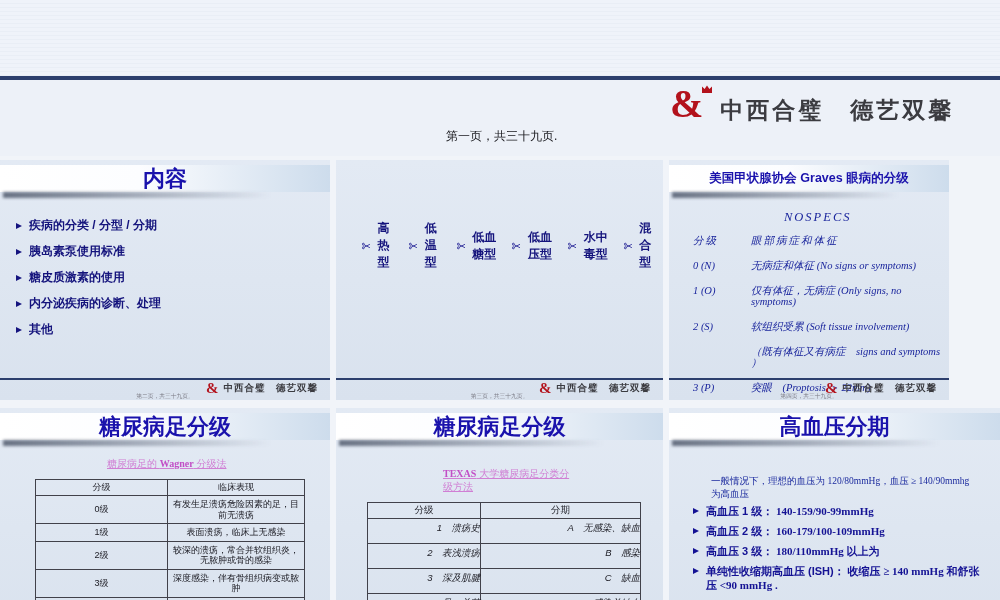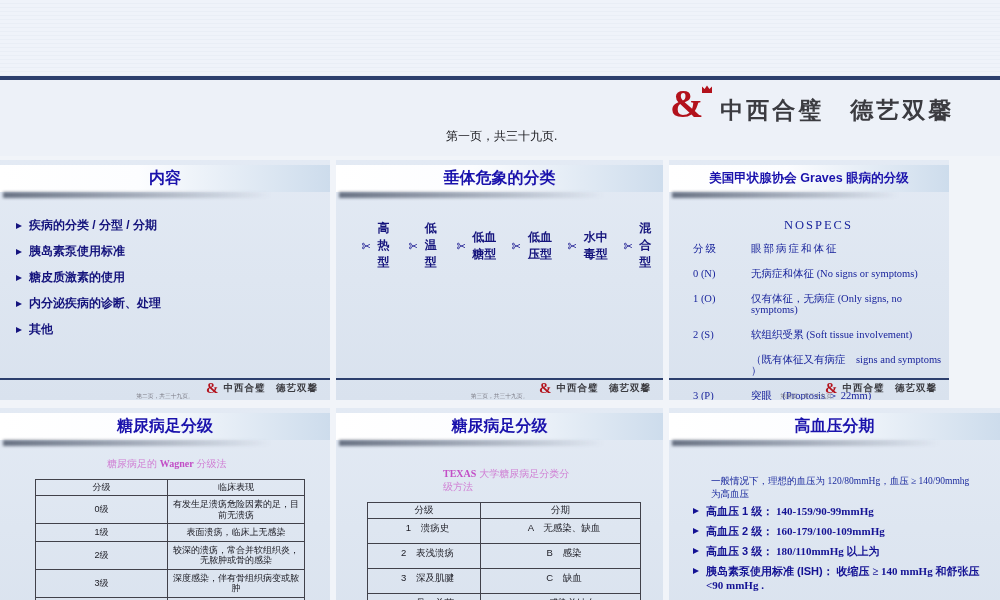--- a/index.html
+++ b/index.html
@@ -21,21 +21,21 @@
 
   
   .card{position:absolute;width:330px;height:240px;overflow:hidden;
         background:linear-gradient(180deg,#e3eaf4 0%,#d9e2ee 100%);}
   .tband{position:absolute;top:5px;left:0;right:0;height:27px;
          background:linear-gradient(90deg,#ffffff 0%,#fcfdff 42%,#cddcec 100%);
          display:flex;align-items:center;justify-content:center;}
   .tband::after{content:"";position:absolute;left:3px;right:18%;top:100%;height:6px;
          background:linear-gradient(90deg,rgba(44,54,75,.68),rgba(44,54,75,0));
          filter:blur(1.5px);}
-  .ttitle{font-size:16px;font-weight:bold;color:#1a12ac;white-space:nowrap;}
+  .ttitle{font-size:22px;font-weight:bold;color:#1a12ac;white-space:nowrap;}
   .ttitle.small{font-size:12.5px;}
 
   .cfoot-line{position:absolute;top:218px;left:0;right:0;height:2px;background:#2c3f6d;}
   .cfoot-brand{position:absolute;top:221px;right:12px;display:flex;align-items:center;gap:5px;}
   .cfoot-amp{color:#b3121c;font-family:"Liberation Serif",serif;font-weight:bold;
              font-size:15px;line-height:14px;}
   .cfoot-text{font-size:9.5px;font-weight:bold;color:#3b3b40;letter-spacing:1px;white-space:nowrap;}
   .cfoot-page{position:absolute;top:231px;left:0;right:0;text-align:center;font-size:8px;
               color:#7b7b85;transform:scale(.72);}
 
@@ -43,42 +43,42 @@
   .cA-list{position:absolute;left:16px;top:57px;display:flex;flex-direction:column;gap:9px;}
   .b-item{display:flex;align-items:center;gap:7px;font-size:12px;font-weight:bold;color:#14137c;}
   .arr{width:0;height:0;border-left:6px solid #15147f;border-top:3.5px solid transparent;
        border-bottom:3.5px solid transparent;flex:none;}
 
   
   .cB-list{position:absolute;left:26px;top:60px;display:flex;flex-direction:row;gap:8px;}
   .sc path,.sc circle{fill:none;stroke:#1c1b92;stroke-width:1.2;}
 
   
-  .cC{position:absolute;left:12px;top:58px;right:6px;color:#19249c;
-      font-family:"Liberation Serif",serif;}
+  .cC{position:absolute;left:12px;top:50px;right:6px;color:#19249c;
+      font-family:"Liberation Serif",serif;font-style:italic;}
   .cC-head{margin-left:103px;font-size:12.5px;letter-spacing:2px;margin-bottom:10px;}
   .cC-row{display:flex;padding-left:12px;margin-bottom:14px;font-size:10.5px;line-height:11px;}
   .cC-g{flex:0 0 58px;}
   .cC-t{flex:1;}
   .cC-row.hdr{letter-spacing:2px;}
 
   
-  .sub{position:absolute;font-size:10px;line-height:12.5px;color:#d07fd4;}
+  .sub{position:absolute;font-size:10px;line-height:12.5px;color:#d07fd4;text-decoration:underline;}
   .sub .em{color:#c24ec6;font-weight:bold;font-family:"Liberation Serif",serif;}
 
   
   table.grid{border-collapse:collapse;position:absolute;color:#202028;}
   table.grid td,table.grid th{border:1px solid #41414a;font-weight:normal;}
   .tD{left:35px;top:71px;width:270px;font-size:9px;}
   .tD th{height:12px;text-align:center;}
   .tD td{text-align:center;padding:3px 4px;line-height:10.5px;}
   .tD col.c1{width:132px;}
   .tE{left:31px;top:94px;width:274px;font-size:9.5px;}
   .tE th{height:13px;text-align:center;}
-  .tE td{height:21px;vertical-align:top;text-align:center;padding:3px 0 0 7px;}
+  .tE td{height:21px;vertical-align:top;text-align:right;padding:3px 0 0 7px;font-style:italic;}
   .tE col.c1{width:113px;}
 
   
   .cF-intro{position:absolute;left:42px;top:67px;right:20px;font-size:9.5px;color:#1b2a9e;
             font-family:"Liberation Serif",serif;}
   .cF-list{position:absolute;left:24px;top:96px;right:14px;display:flex;flex-direction:column;gap:6px;}
   .cF-item{display:flex;align-items:flex-start;gap:7px;font-size:11px;font-weight:bold;color:#141294;
            line-height:14px;}
   .cF-item .arr{margin-top:4px;border-left-color:#141294;}
   .cF-val{font-family:"Liberation Serif",serif;}
@@ -130,23 +130,20 @@
     </div>
     <div class="cfoot-line"></div>
     <div class="cfoot-brand">
       <span class="cfoot-amp">&amp;</span>
       <span class="cfoot-text">中西合璧　德艺双馨</span>
     </div>
     <div class="cfoot-page">第二页，共三十九页。</div>
   </div>
 
   <div class="card" style="left:336px;top:160px;width:327px;">
-    <div class="tband">
-      <span class="ttitle">垂体危象的分类</span>
-    </div>
     <div class="cB-list">
       <div class="b-item">
           <svg class="sc" width="13" height="10" viewBox="0 0 13 10">
             <circle cx="2" cy="2.3" r="1.5"></circle>
             <circle cx="2" cy="7.7" r="1.5"></circle>
             <path d="M3.4 3.2 L12 7.6 M3.4 6.8 L12 2.4"></path>
           </svg>
           <span>高热型</span>
         </div>
       <div class="b-item">
@@ -333,18 +330,18 @@
       <div class="cF-item">
           <span class="arr"></span>
           <span><span>高血压 2 级</span><span class="cF-val">：  160-179/100-109mmHg</span></span>
         </div>
       <div class="cF-item">
           <span class="arr"></span>
           <span><span>高血压 3 级</span><span class="cF-val">：  180/110mmHg 以上为</span></span>
         </div>
       <div class="cF-item">
           <span class="arr"></span>
-          <span><span>胰岛素泵使用标准 (ISH)</span><span class="cF-val">：  收缩压 ≥ 140 mmHg 和舒张压 &lt;90 mmHg .</span></span>
+          <span><span>单纯性收缩期高血压 (ISH)</span><span class="cF-val">：  收缩压 ≥ 140 mmHg 和舒张压 &lt;90 mmHg .</span></span>
         </div>
     </div>
   </div>
 
 </div>
 
 </body></html>

